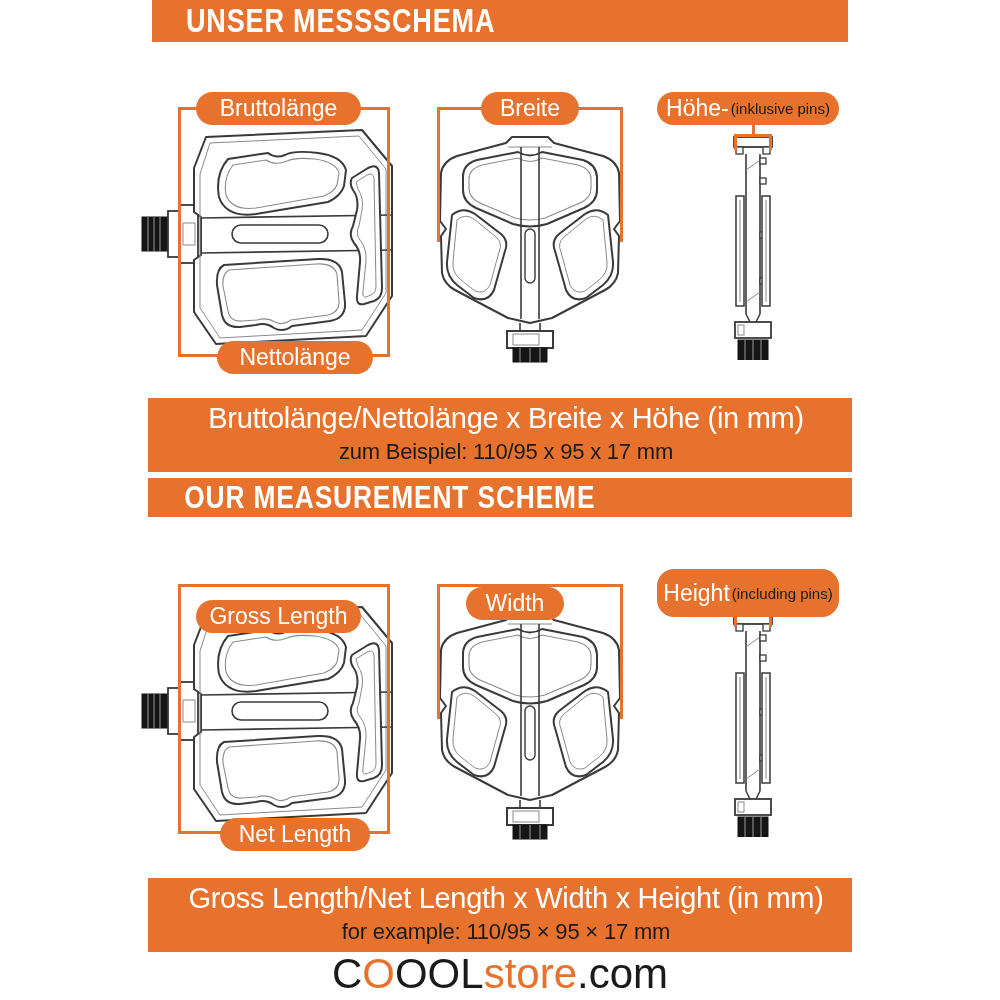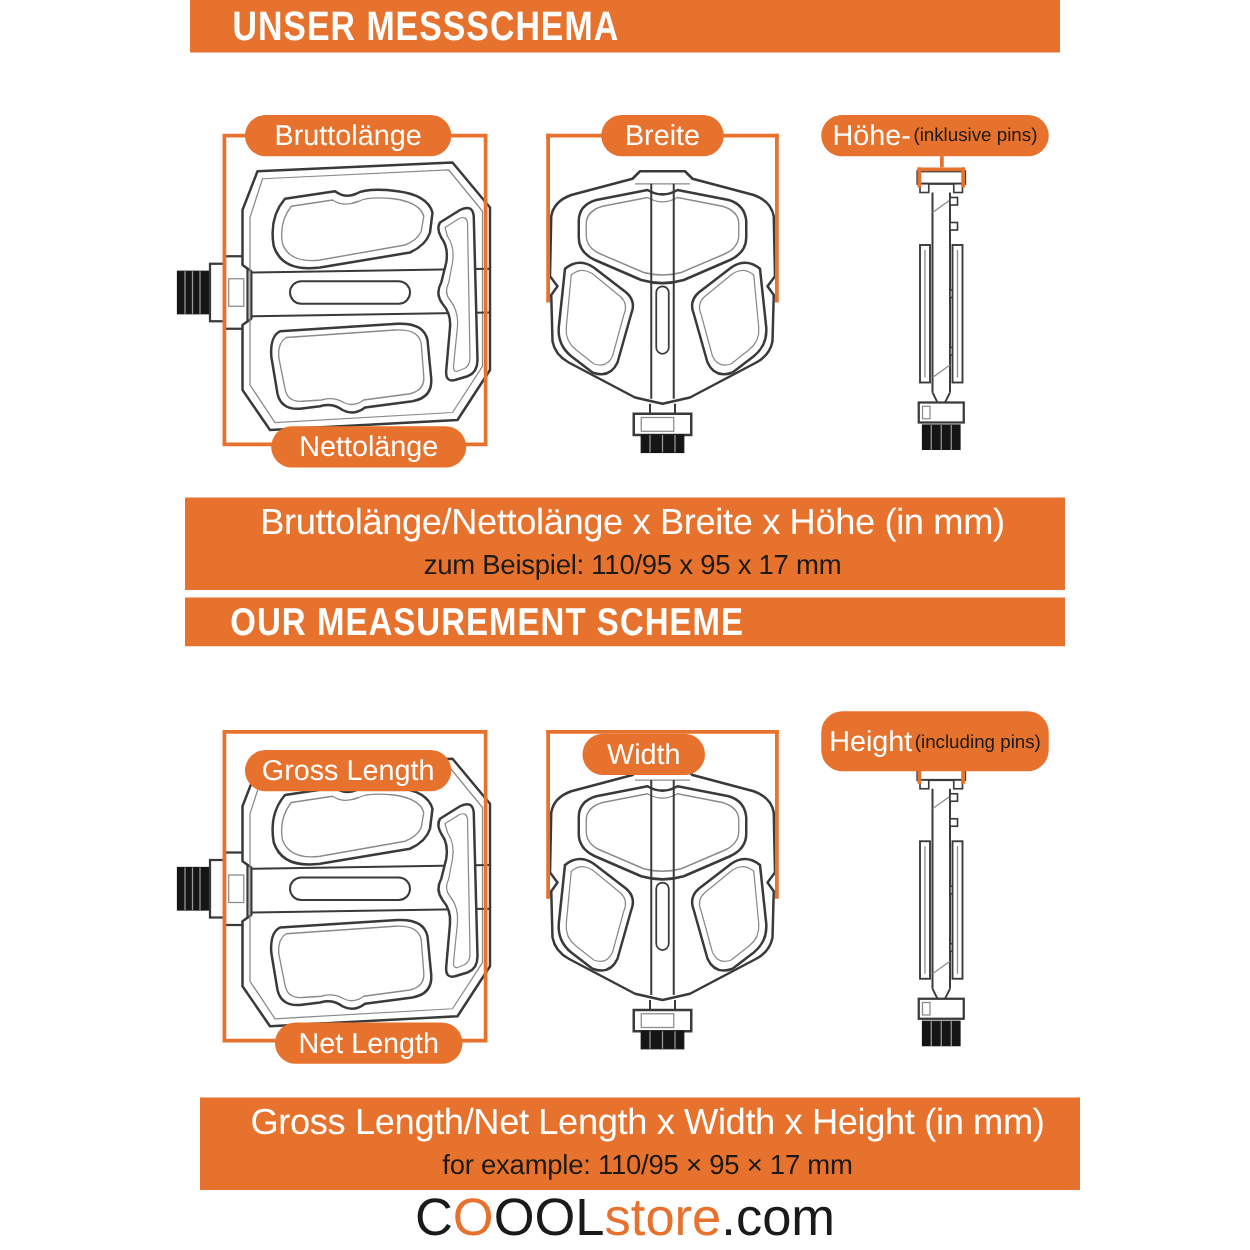--- a/index.html
+++ b/index.html
@@ -16,21 +16,21 @@
   .heading-text {
     font-weight: bold; color: #fff; white-space: nowrap;
     display: inline-block; transform: scaleX(0.82); letter-spacing: 1px;
   }
   .banner-top { left: 152px; top: 0; width: 696px; height: 42px; }
   .banner-top .heading-text { font-size: 33px; }
   .banner-en-title { left: 148px; top: 478px; width: 704px; height: 39px; }
   .banner-en-title .heading-text { font-size: 31px; transform: scaleX(0.85); }
   .formula-banner { flex-direction: column; padding-top: 2px; padding-left: 12px; }
   .formula-de { left: 148px; top: 398px; width: 704px; height: 74px; }
-  .formula-en { left: 160px; top: 878px; width: 704px; height: 74px; }
+  .formula-en { left: 148px; top: 878px; width: 704px; height: 74px; }
   .formula-line1 { color: #fff; font-size: 29px; letter-spacing: -0.3px; white-space: nowrap; line-height: 36px; }
   .formula-line2 { color: var(--dark); font-size: 22px; letter-spacing: -0.2px; white-space: nowrap; line-height: 32px; }
   .pill {
     position: absolute; background: var(--accent); border-radius: 17px; z-index: 3;
     color: #fff; display: flex; align-items: center; justify-content: center;
     font-size: 23px; white-space: nowrap;
   }
   .pill .note { color: var(--dark); font-size: 15px; margin-left: 2px; }
   .bracket { position: absolute; border: 3px solid var(--accent); z-index: 2; background: transparent; }
   .bracket.open-bottom { border-bottom: none; }

